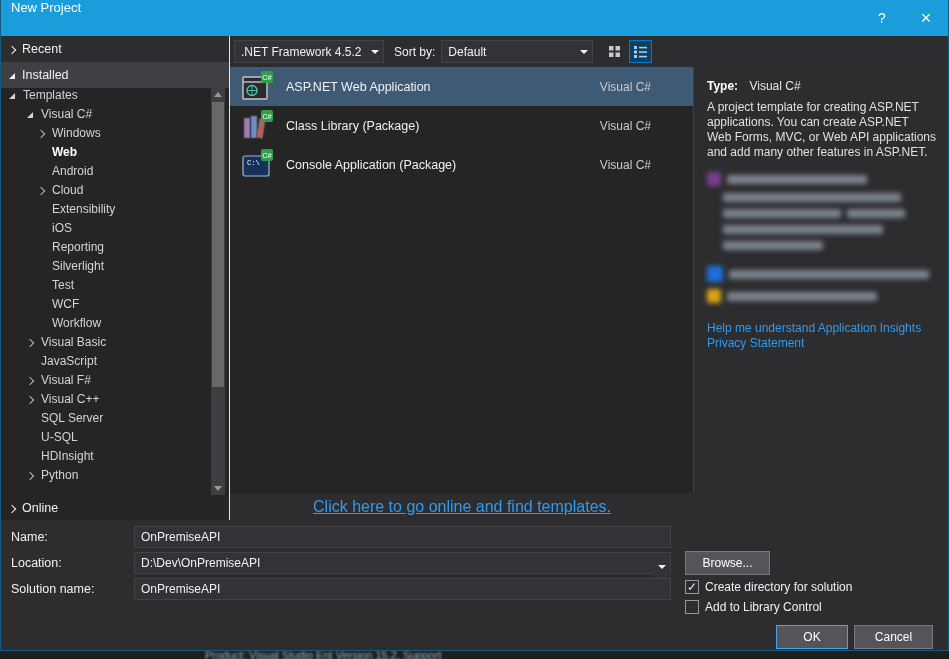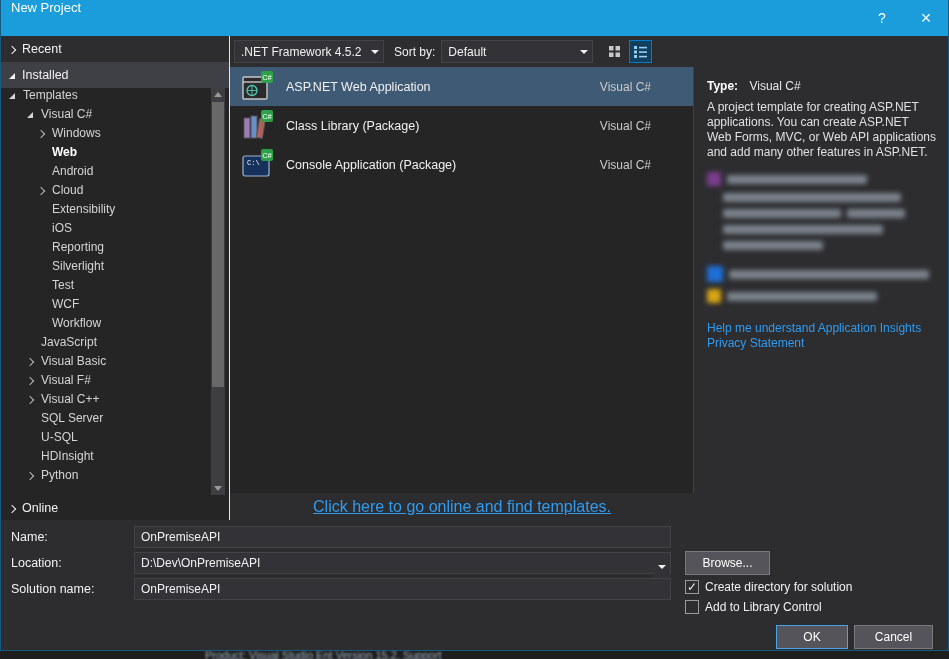--- a/index.html
+++ b/index.html
@@ -184,26 +184,26 @@
           </div>
         <div class="ti l2">
             <span class="tw"></span>
             <span class="tl">WCF</span>
           </div>
         <div class="ti l2">
             <span class="tw"></span>
             <span class="tl">Workflow</span>
           </div>
         <div class="ti l1">
+            <span class="tw col"></span>
+            <span class="tl">Visual Basic</span>
+          </div>
+        <div class="ti l1">
             <span class="tw"></span>
             <span class="tl">JavaScript</span>
-          </div>
-        <div class="ti l1">
-            <span class="tw col"></span>
-            <span class="tl">Visual Basic</span>
           </div>
         <div class="ti l1">
             <span class="tw col"></span>
             <span class="tl">Visual F#</span>
           </div>
         <div class="ti l1">
             <span class="tw col"></span>
             <span class="tl">Visual C++</span>
           </div>
         <div class="ti l1">

